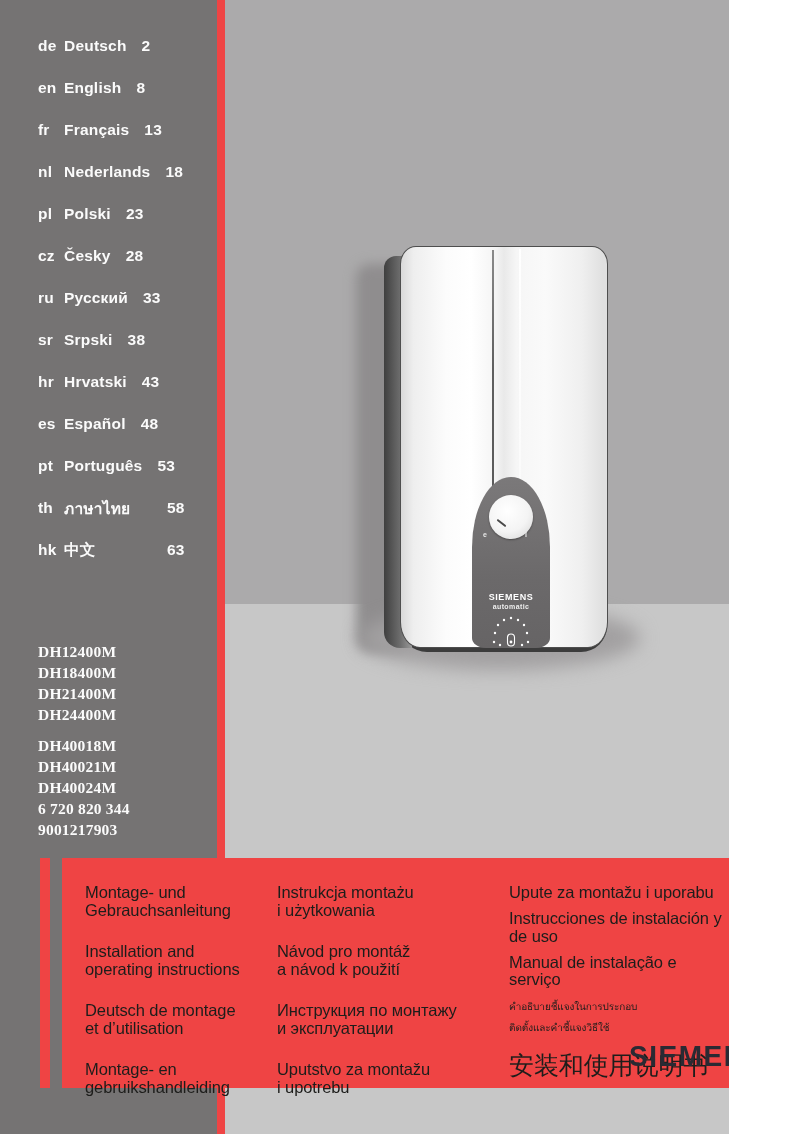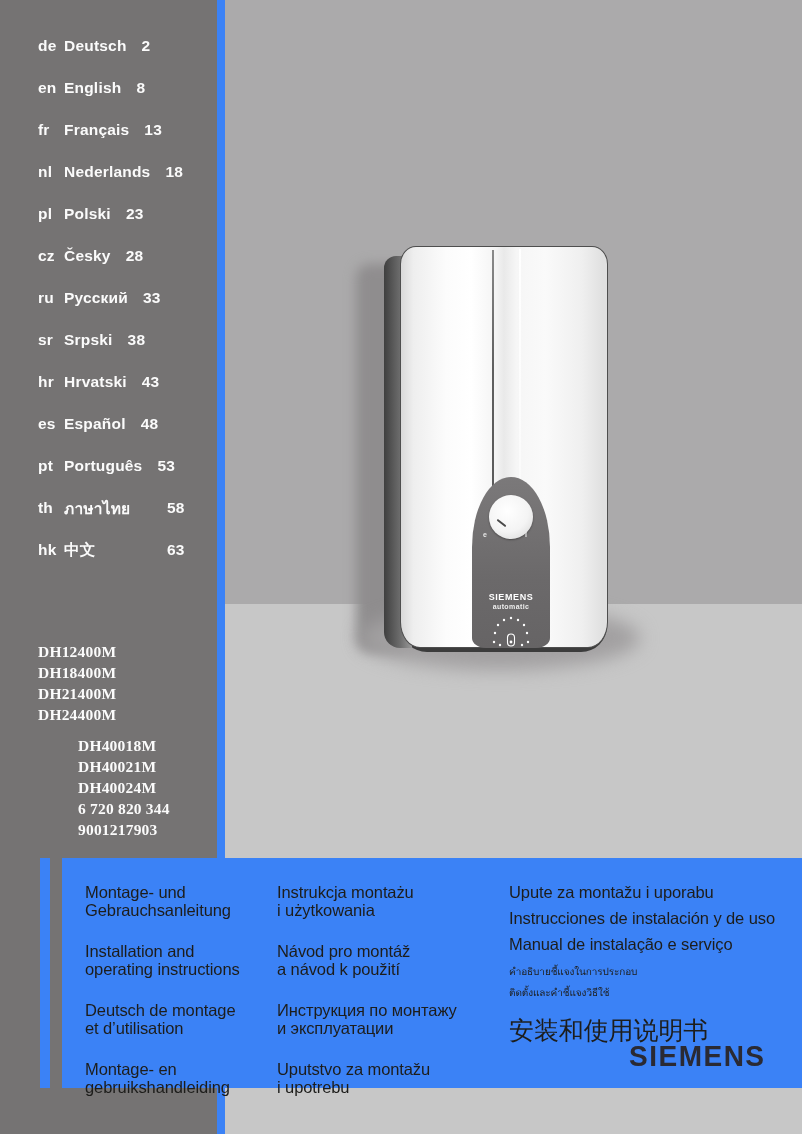--- a/index.html
+++ b/index.html
@@ -1,37 +1,37 @@
 <!DOCTYPE html>
 <html><head>
 <meta charset="utf-8">
 <style>
   html,body { margin:0; padding:0; }
   body { font-family:"Liberation Sans", sans-serif; }
-  .page { position:relative; width:802px; height:1134px; background:#3b82f6; overflow:hidden; }
+  .page { position:relative; width:729px; height:1134px; background:#ef4444; overflow:hidden; }
 
   
   .sidebar-bg    { position:absolute; left:0;   top:0;      width:217px; height:858px; background:#757373; }
   .wall-bg       { position:absolute; left:225px; top:0;    width:577px; height:604px; background:#abaaab; }
   .floor-bg      { position:absolute; left:225px; top:604px; width:577px; height:254px; background:#c7c7c7; }
   .stripe-a      { position:absolute; left:0;   top:858px;  width:40px;  height:230px; background:#757373; }
   .stripe-b      { position:absolute; left:50px; top:858px; width:12px;  height:230px; background:#757373; }
   .footer-left   { position:absolute; left:0;   top:1088px; width:217px; height:46px; background:#757373; }
   .footer-right  { position:absolute; left:225px; top:1088px; width:577px; height:46px; background:#c7c7c7; }
 
   
   .lang-list { position:absolute; left:38px; top:25px; color:#fbfbfb; font-size:15.5px; font-weight:600; letter-spacing:.2px; }
   .lang-row  { height:42px; display:flex; align-items:center; }
   .lang-code { width:26px; }
   .lang-page { margin-left:15px; }
   .lang-name.fixed-name { display:inline-block; width:88px; }
 
   
   .models { position:absolute; left:38px; top:641px; color:#fbfbfb; font-size:15.5px; font-weight:600; line-height:21px; letter-spacing:.2px;font-family:Liberation Serif, serif; }
-  .models .group2 { margin-top:10px;margin-left:40px; }
+  .models .group2 { margin-top:10px; }
 
   
   .dev-shadow-wall  { position:absolute; left:356px; top:264px; width:56px; height:388px; background:#8f8d8e; border-radius:14px; filter:blur(6px); }
   .dev-shadow-floor { position:absolute; left:360px; top:606px; width:280px; height:64px; background:#a2a0a1; border-radius:50%; filter:blur(9px); }
   .dev-under { position:absolute; left:401px; top:520px; width:206px; height:132px; background:#3c3c3c; border-radius:0 0 26px 26px; }
   .dev-side  { position:absolute; left:384px; top:256px; width:28px; height:392px;
                background:linear-gradient(90deg,#3f3f3f,#6f6f6f 60%,#9a9a9a); border-radius:12px 0 0 16px; }
   .dev-front { position:absolute; left:400px; top:246px; width:208px; height:402px; box-sizing:border-box;
                border:1px solid #4e4e4e;
                border-radius:16px 16px 20px 20px / 18px 18px 26px 26px;

